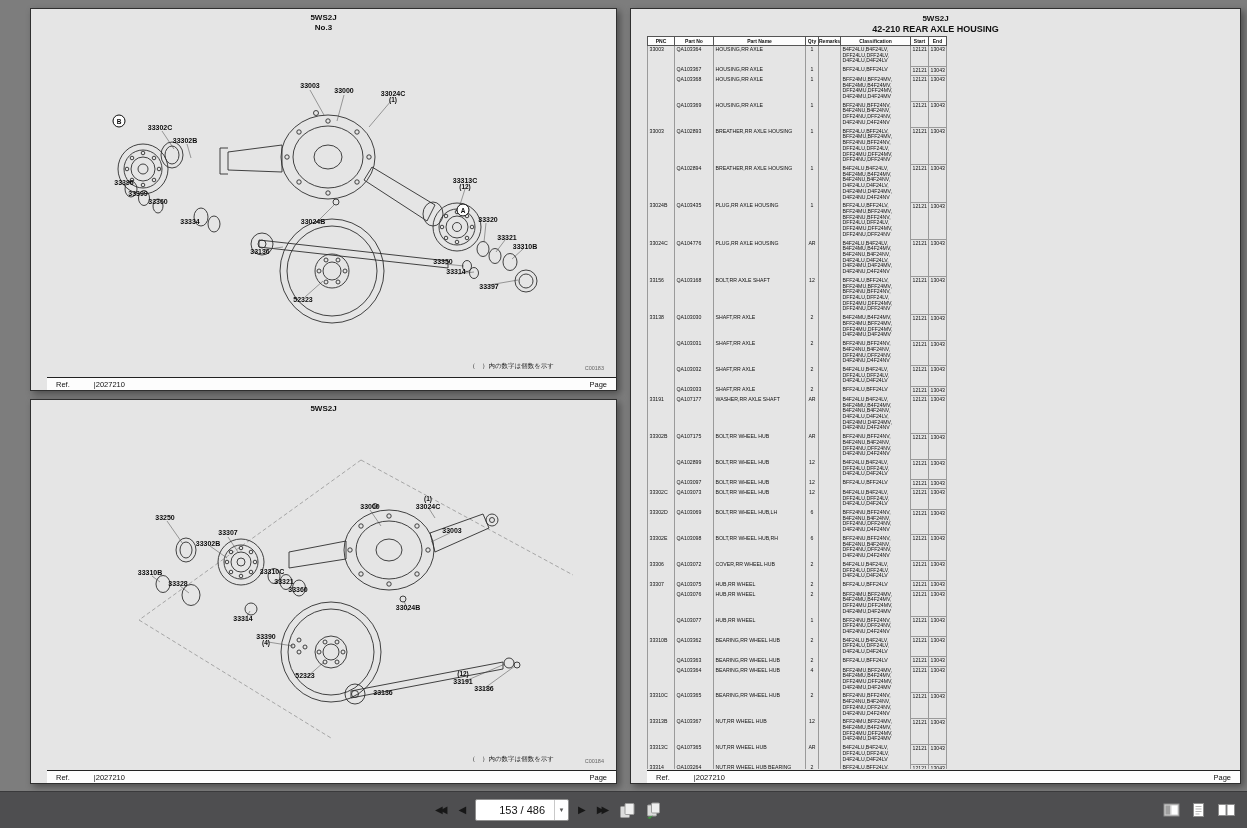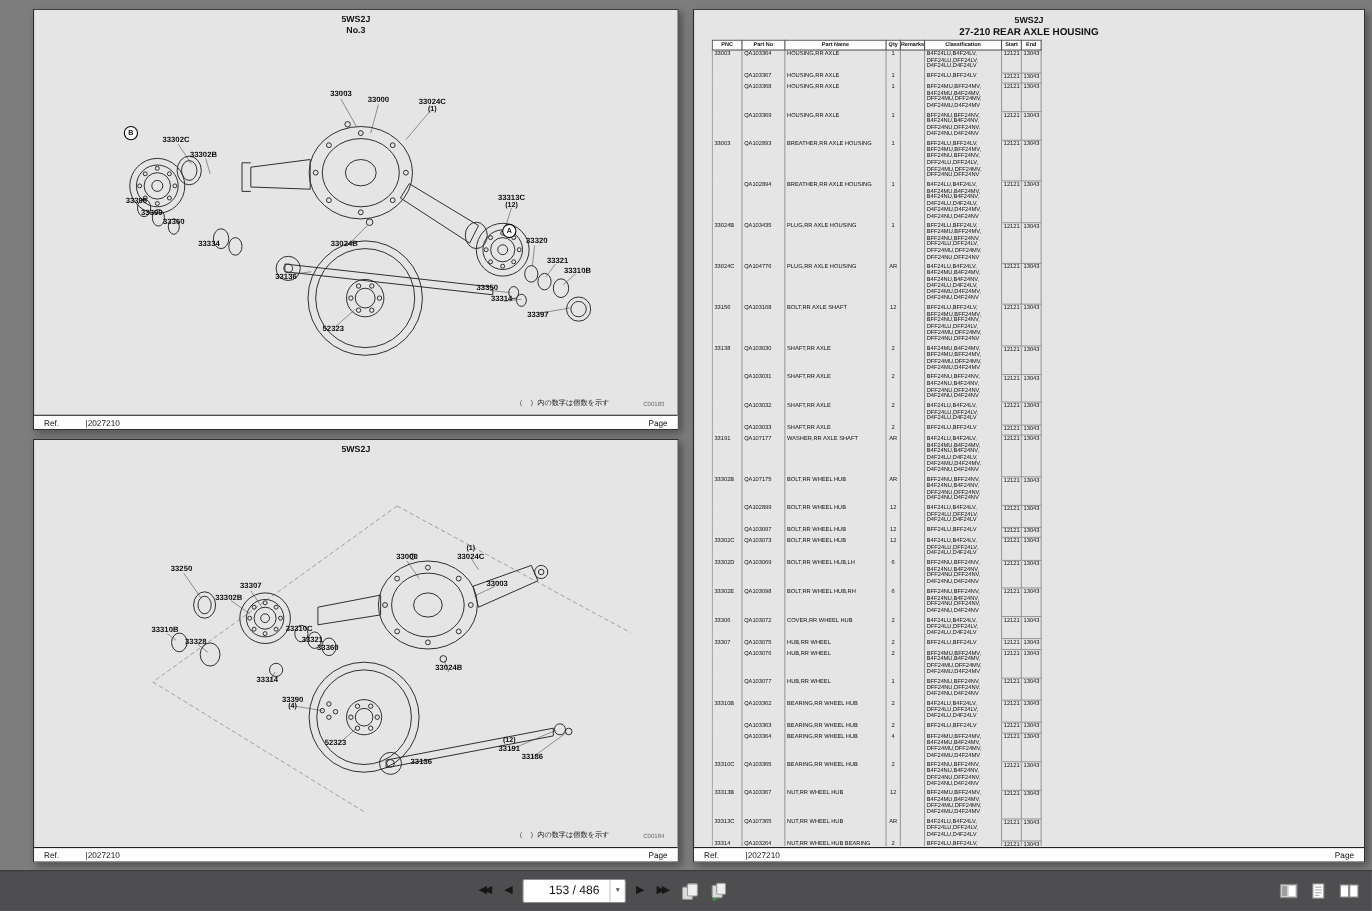--- a/index.html
+++ b/index.html
@@ -14,21 +14,21 @@
   #page-no4{left:30px;top:399px;width:587px;height:385px;}
   #page-table{left:630px;top:8px;width:611px;height:776px;}
 
   .sheet-head{position:absolute;top:4px;left:0;right:0;text-align:center;
     font-size:8px;font-weight:bold;color:#111;line-height:1.3;z-index:3;}
   .diagram{position:absolute;left:0;top:0;right:0;bottom:13px;overflow:hidden;}
   .diagram svg{position:absolute;left:0;top:0;}
   .note{position:absolute;right:62px;bottom:6px;font-size:6.5px;color:#222;white-space:nowrap;}
   .figcode{position:absolute;right:12px;bottom:6px;font-size:5.5px;color:#666;}
 
-  .pfoot{position:absolute;left:0;right:0;bottom:0;height:13px;border-top:1px solid #222;
+  .pfoot{position:absolute;left:16px;right:0;bottom:0;height:13px;border-top:1px solid #222;
     display:flex;align-items:center;justify-content:space-between;padding:0 9px;
     font-size:7.5px;color:#111;box-sizing:border-box;background:#fdfdfd;z-index:4;}
   .refg{display:flex;gap:24px;}
 
   
   .callout{position:absolute;transform:translate(-50%,-50%);text-align:center;
     font-size:7px;font-weight:bold;color:#0b0b0b;line-height:1.05;white-space:nowrap;z-index:2;}
   .callout .q{font-size:6.5px;font-weight:bold;}
   .marker{position:absolute;transform:translate(-50%,-50%);width:11px;height:11px;
     border:1px solid #0b0b0b;border-radius:50%;display:flex;align-items:center;
@@ -397,21 +397,21 @@
           <span>Ref.</span>
           <span>|2027210</span>
         </div>
         <span>Page</span>
       </div>
     </section>
 
     <section class="page" id="page-table">
       <div class="tp-head">
         <div class="tp-model">5WS2J</div>
-        <div class="tp-title">27-210 REAR AXLE HOUSING</div>
+        <div class="tp-title">42-210 REAR AXLE HOUSING</div>
       </div>
       <div class="table-wrap">
         <table class="parts">
           <colgroup>
             <col style="width:27px">
               <col style="width:39px">
               <col style="width:92px">
               <col style="width:13px">
             <col style="width:22px">
               <col style="width:70px">

